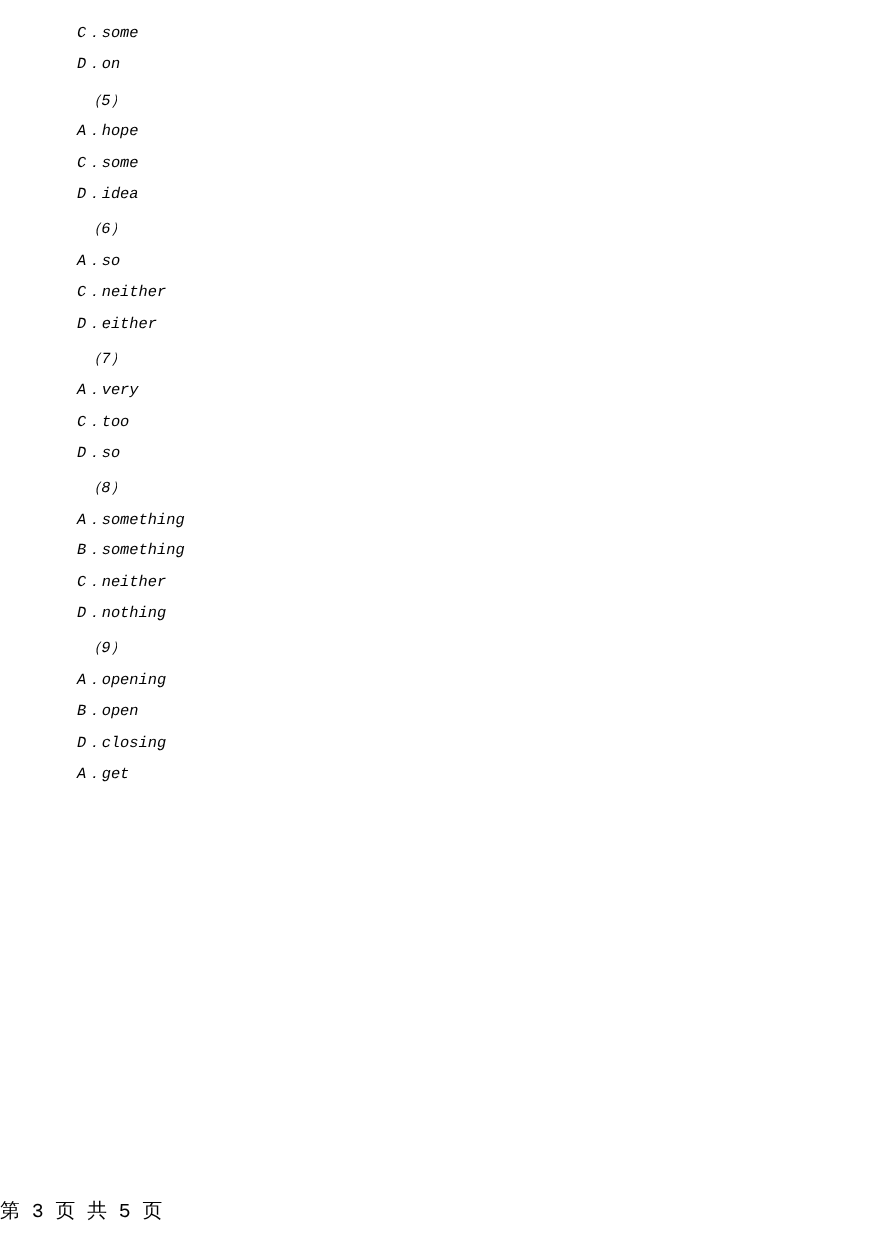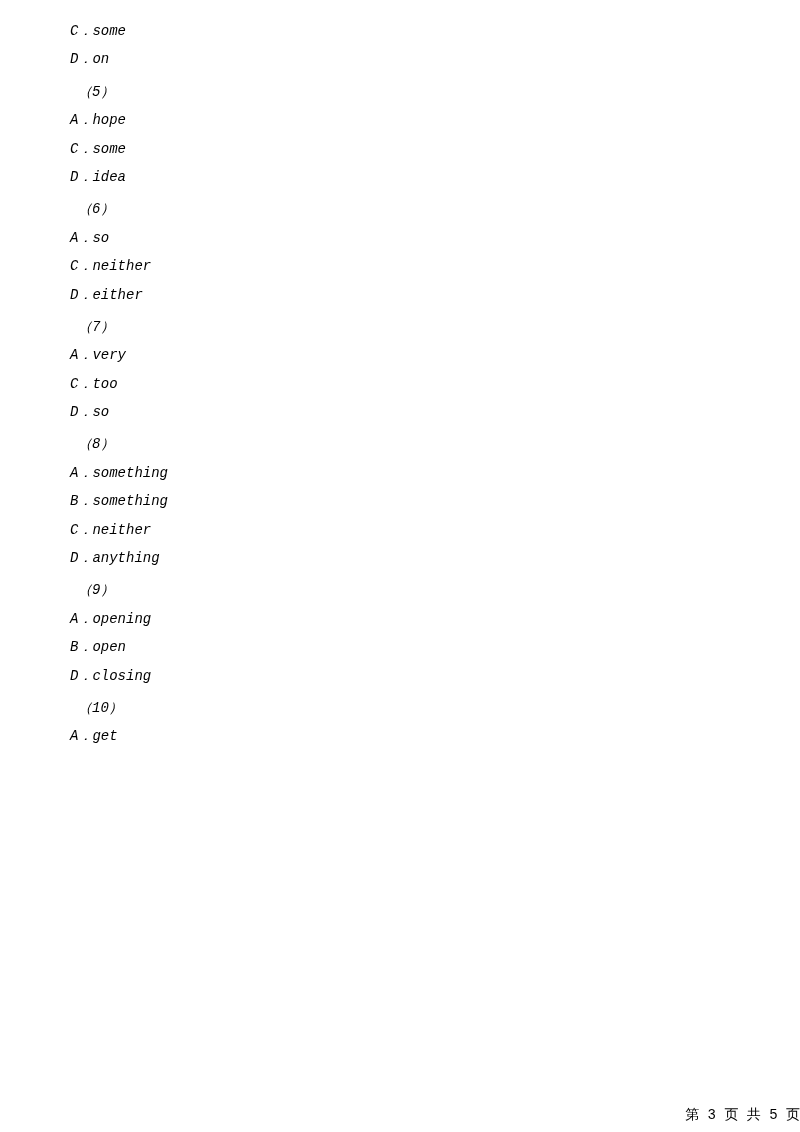--- a/index.html
+++ b/index.html
@@ -25,24 +25,24 @@
       white-space: nowrap;
       font-style: italic;
     }
     .section-num {
       margin-top: 10px;
       margin-bottom: 6px;
       padding-left: 8px;
     }
     .page-footer {
       position: absolute;
-      bottom: 8px;
+      bottom: 20px;
       width: 100%;
-      text-align: right;
-      font-size: 14px;
+      text-align: left;
+      font-size: 18px;
     }
   </style>
 </head>
 <body>
 
 <div class="content">
 <div class="line">C．some</div>
     <div class="line">D．on</div>
     <div class="line section-num">（5）</div>
     <div class="line">A．hope</div>
@@ -53,22 +53,21 @@
     <div class="line">C．neither</div>
     <div class="line">D．either</div>
     <div class="line section-num">（7）</div>
     <div class="line">A．very</div>
     <div class="line">C．too</div>
     <div class="line">D．so</div>
     <div class="line section-num">（8）</div>
     <div class="line">A．something</div>
     <div class="line">B．something</div>
     <div class="line">C．neither</div>
-    <div class="line">D．anything</div>
+    <div class="line">D．nothing</div>
     <div class="line section-num">（9）</div>
     <div class="line">A．opening</div>
     <div class="line">B．open</div>
     <div class="line">D．closing</div>
-    <div class="line section-num">（10）</div>
     <div class="line">A．get</div>
   </div>
 
 <div class="page-footer">第 3 页 共 5 页</div>
 
 </body></html>

